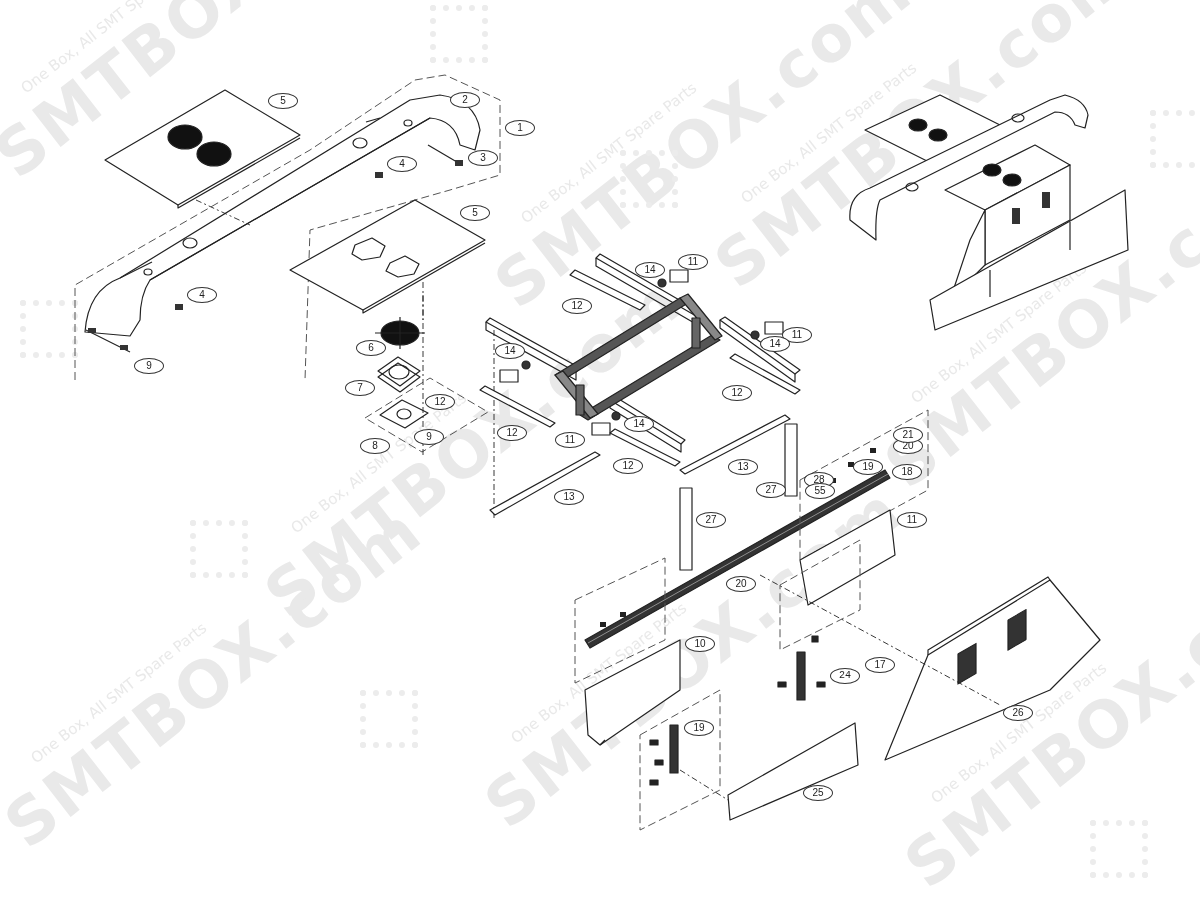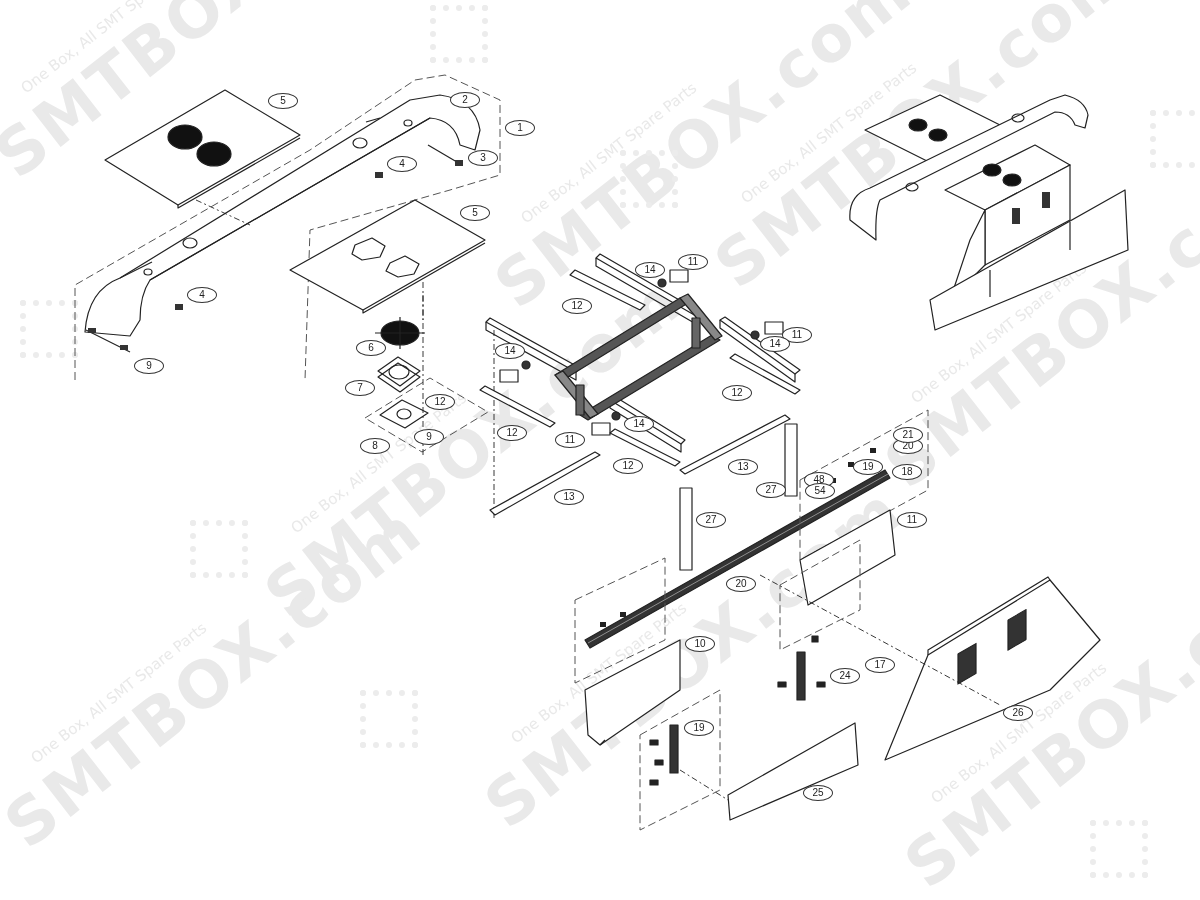--- a/index.html
+++ b/index.html
@@ -236,21 +236,21 @@
       <div class="callout" style="left: 624px; top: 416px;">14</div>
       <div class="callout" style="left: 685px; top: 636px;">10</div>
       <div class="callout" style="left: 897px; top: 512px;">11</div>
       <div class="callout" style="left: 865px; top: 657px;">17</div>
       <div class="callout" style="left: 726px; top: 576px;">20</div>
       <div class="callout" style="left: 892px; top: 464px;">18</div>
       <div class="callout" style="left: 893px; top: 438px;">20</div>
       <div class="callout" style="left: 893px; top: 427px;">21</div>
       <div class="callout" style="left: 853px; top: 459px;">19</div>
       <div class="callout" style="left: 684px; top: 720px;">19</div>
-      <div class="callout" style="left: 830px; top: 668px;">24</div>
+      <div class="callout" style="left: 830px; top: 668px; font-family: Liberation Mono, monospace;">24</div>
       <div class="callout" style="left: 803px; top: 785px;">25</div>
       <div class="callout" style="left: 1003px; top: 705px;">26</div>
       <div class="callout" style="left: 756px; top: 482px;">27</div>
       <div class="callout" style="left: 696px; top: 512px;">27</div>
-      <div class="callout" style="left: 804px; top: 472px;">48</div>
-      <div class="callout" style="left: 805px; top: 483px;">54</div>
+      <div class="callout" style="left: 804px; top: 472px;">28</div>
+      <div class="callout" style="left: 805px; top: 483px;">55</div>
     </div>
 </div>
 
 </body></html>

